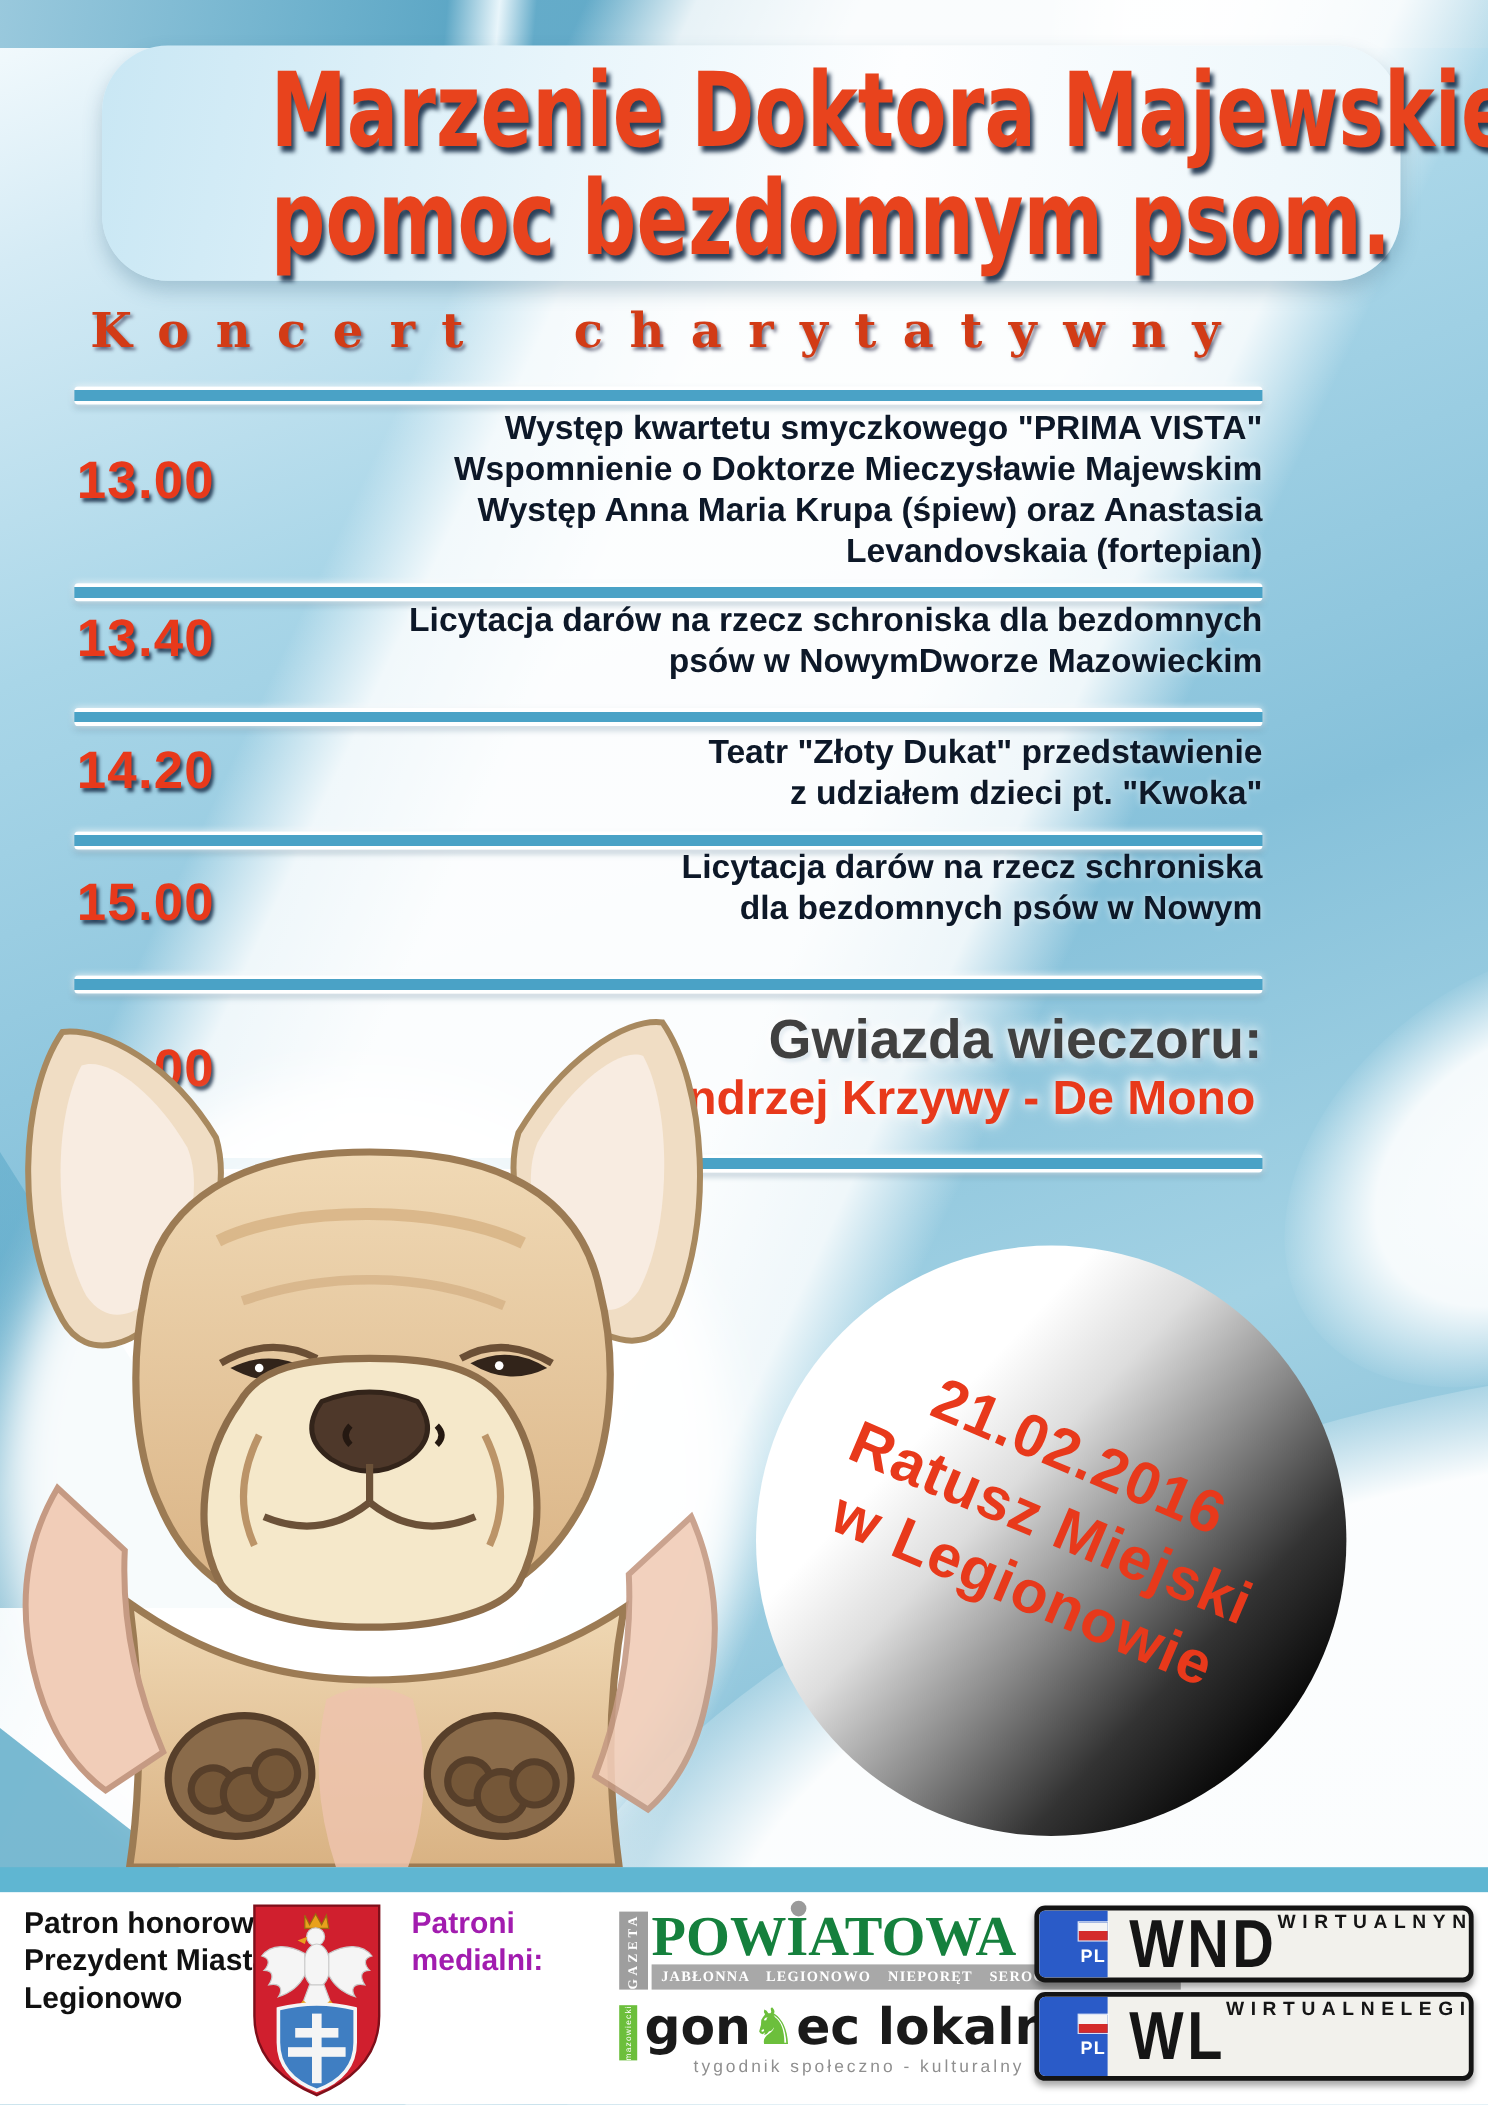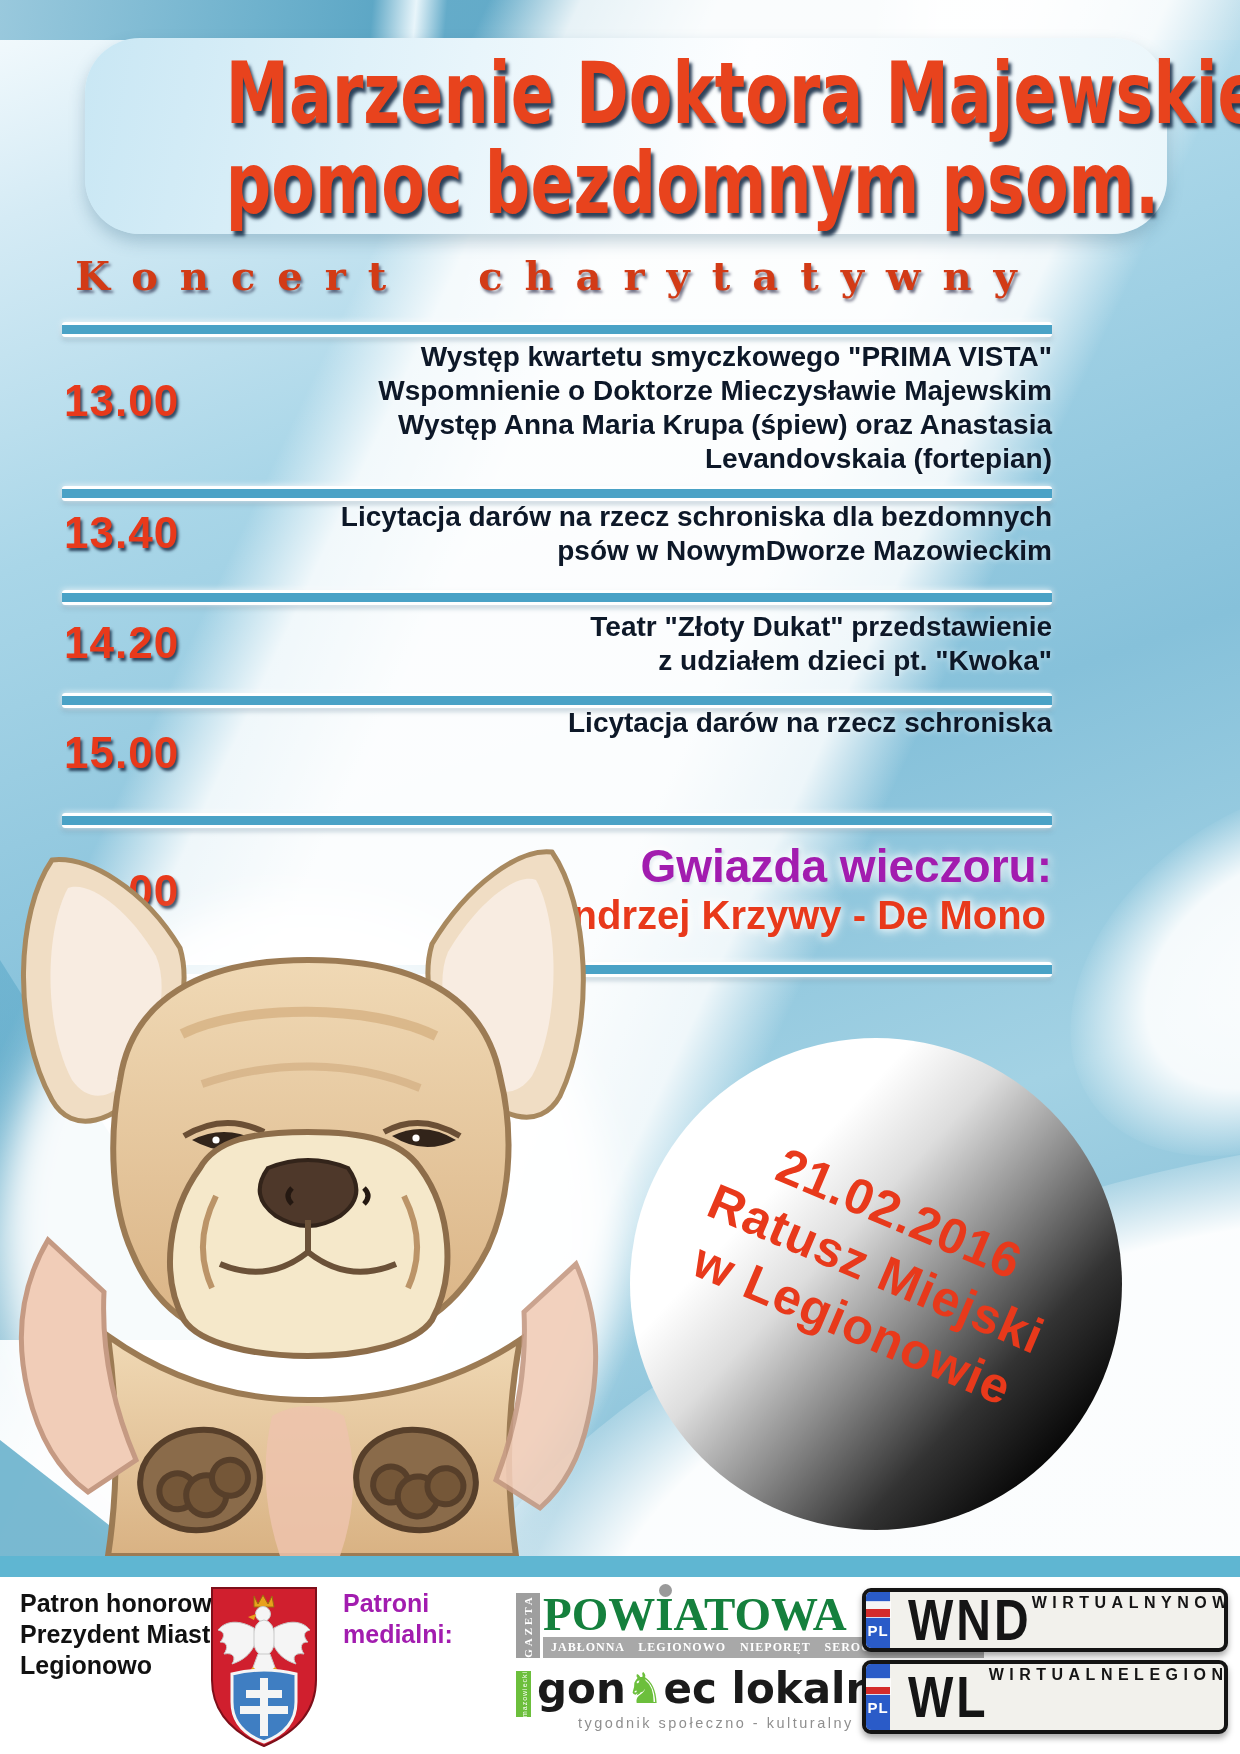--- a/index.html
+++ b/index.html
@@ -32,21 +32,21 @@
       letter-spacing:22px;word-spacing:34px;text-shadow:2px 3px 3px rgba(40,40,70,.65);}
   
   .hr{position:absolute;left:62px;width:990px;height:15px;border-radius:3px;
       background:linear-gradient(to bottom,#ffffff 0%,#ffffff 20%,#4aa2c6 20%,#4aa2c6 80%,#ffffff 80%,#ffffff 100%);
       box-shadow:0 0 6px rgba(255,255,255,.9),0 3px 5px rgba(40,90,120,.35);}
   .row{position:absolute;left:62px;width:990px;}
   .time{position:absolute;left:2px;font-size:44px;font-weight:bold;color:#e8391b;letter-spacing:1px;
       text-shadow:2px 3px 3px rgba(25,45,70,.85);}
   .desc{text-align:right;font-size:28px;line-height:34px;font-weight:bold;color:#0d1828;
       text-shadow:0 0 6px rgba(255,255,255,.6);}
-  .star-label{text-align:right;font-size:46px;line-height:52px;font-weight:bold;color:#a21caf;
+  .star-label{text-align:right;font-size:46px;line-height:52px;font-weight:bold;color:#404040;
       text-shadow:0 0 8px #fff,0 0 14px #fff,2px 2px 3px rgba(70,120,160,.35);}
   .star-name{text-align:right;font-size:40px;line-height:46px;font-weight:bold;color:#e8391b;
       padding-right:6px;text-shadow:0 0 8px #fff,0 0 14px #fff;}
   
   .badge{position:absolute;left:630px;top:1038px;width:492px;height:492px;border-radius:50%;
       background:linear-gradient(133deg,#ffffff 0%,#ffffff 30%,#dddddd 42%,#8a8a8a 57%,#333333 72%,#000000 88%);}
   .badge-text{position:absolute;left:50%;top:47%;transform:translate(-50%,-50%) rotate(23deg);
       text-align:center;font-size:50px;line-height:60px;font-weight:bold;color:#e8391b;
       letter-spacing:1px;white-space:nowrap;}
   
@@ -72,21 +72,21 @@
   .maz-text{position:absolute;left:50%;top:50%;transform:translate(-50%,-50%) rotate(-90deg);
       font-size:7px;color:#fff;letter-spacing:1px;white-space:nowrap;}
   .goniec-name{margin-left:6px;font-family:"DejaVu Sans",sans-serif;font-weight:bold;font-size:42px;
       line-height:44px;color:#1a1a1a;white-space:nowrap;}
   .knight{color:#6cbf3c;}
   .goniec-tag{position:absolute;left:62px;top:48px;font-size:14.5px;letter-spacing:2.5px;color:#8f8f8f;white-space:nowrap;}
   .plate{position:absolute;left:862px;width:358px;display:flex;align-items:stretch;background:#f2f1ec;
       border:4px solid #141414;border-radius:9px;box-shadow:0 4px 6px rgba(0,0,0,.35);overflow:hidden;}
   .plate1{top:11px;height:56px;}
   .plate2{top:83px;height:66px;}
-  .eu{width:46px;background:#2a5bc8;display:flex;flex-direction:column;align-items:center;justify-content:center;gap:5px;}
+  .eu{width:46px;background:#2a5bc8;display:flex;flex-direction:column;align-items:center;justify-content:center;gap:5px;padding-left:33px;}
   .flag{width:24px;height:15px;background:linear-gradient(#f5f5f5 0%,#f5f5f5 50%,#d42b2b 50%,#d42b2b 100%);
       box-shadow:0 0 0 1px rgba(255,255,255,.8);}
   .pl{color:#fff;font-size:15px;font-weight:bold;letter-spacing:1px;}
   .code{display:flex;align-items:center;margin-left:18px;font-size:48px;font-weight:bold;letter-spacing:3px;
       color:#151515;transform:scaleY(1.18);}
   .region{margin-left:auto;margin-right:12px;display:flex;flex-direction:row;justify-content:center;
       font-size:16px;font-weight:bold;letter-spacing:5.5px;line-height:21px;color:#151515;white-space:nowrap;}
 </style>
 </head>
 <body>
@@ -139,20 +139,21 @@
     <div class="desc">
       <div>Teatr "Złoty Dukat" przedstawienie</div>
       <div>z udziałem dzieci pt. "Kwoka"</div>
     </div>
   </div>
 
   <div class="row" style="top:706px">
     <div class="time" style="top:22px">15.00</div>
     <div class="desc">
       <div>Licytacja darów na rzecz schroniska</div>
+      <div>dla bezdomnych psów w Nowym</div>
     </div>
   </div>
 
   <div class="row" style="top:840px">
     <div class="time" style="top:26px">16.00</div>
     <div class="star-label">Gwiazda wieczoru:</div>
     <div class="star-name">Andrzej Krzywy -  De Mono</div>
   </div>
 
   <div class="badge">

